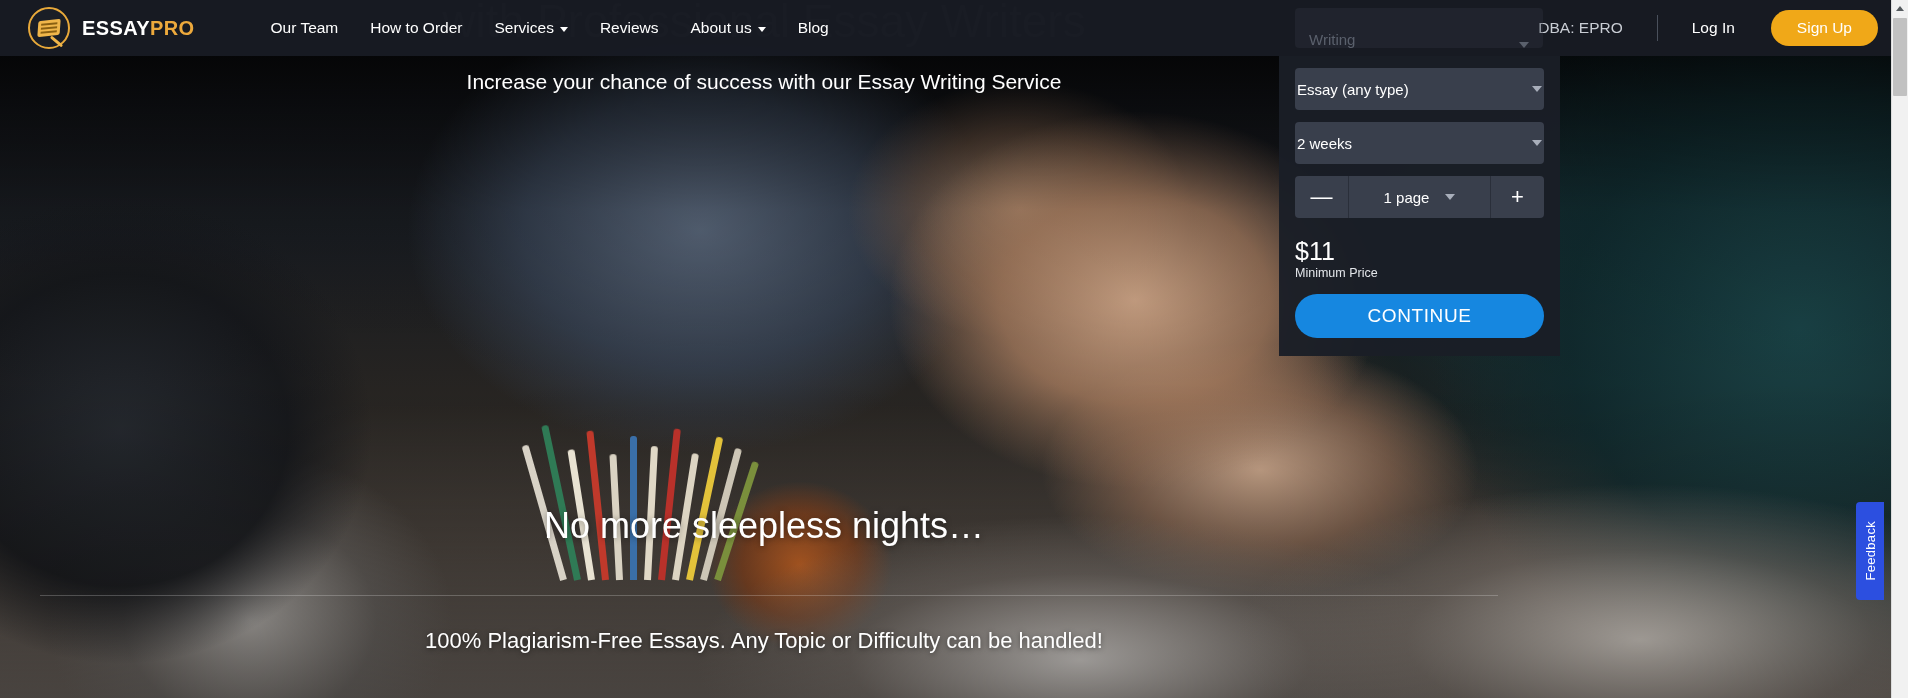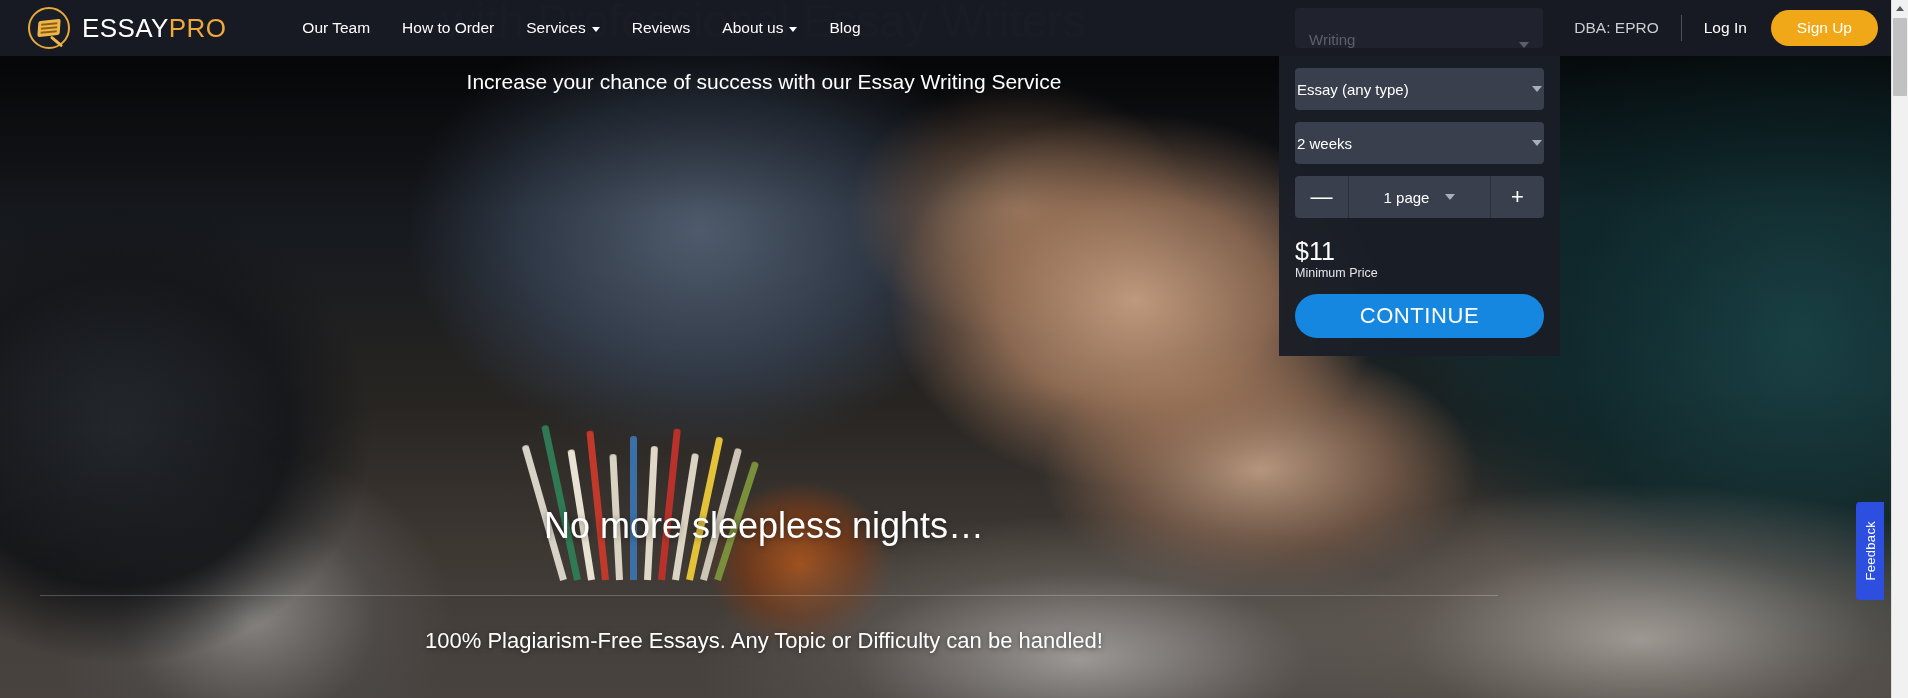--- a/index.html
+++ b/index.html
@@ -86,41 +86,41 @@
     content: "";
     position: absolute; left: 3px; top: 3px; right: 3px; height: 1.5px;
     background: #8a6012;
     box-shadow: 0 4px 0 #8a6012, 0 8px 0 #8a6012;
   }
   .brand-mark .pen {
     position: absolute; right: 4px; bottom: 4px;
     width: 15px; height: 3px; background: #f0b64a;
     transform: rotate(40deg); border-radius: 2px;
   }
-  .brand-text { font-size: 26px; font-weight: normal; letter-spacing: 0.4px; white-space: nowrap; }
+  .brand-text { font-size: 20px; font-weight: bold; letter-spacing: 0.4px; white-space: nowrap; }
   .brand-text .essay { color: #ffffff; }
   .brand-text .pro { color: #eda93c; }
 
   .nav-links { display: flex; align-items: center; margin-left: 60px; gap: 0; }
   .nav-link {
     color: #ffffff; font-size: 15.5px; padding: 8px 16px;
     cursor: pointer; white-space: nowrap;
     display: flex; align-items: center; gap: 6px;
   }
   .caret-down {
     display: inline-block; width: 0; height: 0;
     border-left: 4.5px solid transparent;
     border-right: 4.5px solid transparent;
     border-top: 5px solid #ffffff;
     position: relative; top: 1px;
   }
 
   .nav-right {
     margin-left: auto; display: flex; align-items: center;
-    gap: 0; padding-right: 30px;
+    gap: 12px; padding-right: 30px;
   }
   .dba-label { color: #c9cdd4; font-size: 15.5px; white-space: nowrap; }
   .nav-divider { width: 1px; height: 26px; background: #4a505c; margin: 0 22px; }
   .login-link { color: #ffffff; font-size: 15.5px; cursor: pointer; white-space: nowrap; }
   .signup-btn {
     margin-left: 24px;
     background: #f0a818; color: #ffffff;
     border: none; border-radius: 20px;
     font-size: 15.5px; font-weight: normal;
     padding: 9px 26px; cursor: pointer;
@@ -225,21 +225,21 @@
   }
   .step-val { color: #ffffff; font-size: 15px; white-space: nowrap; }
 
   .price-amount { color: #ffffff; font-size: 25px; line-height: 1.05; }
   .price-caption { color: #e3e6ea; font-size: 12.5px; margin-top: 2px; margin-bottom: 14px; }
 
   .continue-btn {
     width: 100%; height: 44px;
     background: #1687e0; color: #ffffff;
     border: none; border-radius: 22px;
-    font-size: 22px; letter-spacing: 0.6px;
+    font-size: 19px; letter-spacing: 0.6px;
     cursor: pointer; font-family: inherit;
   }
 
   
   .writing-sel {
     position: absolute; top: 8px; left: 1295px;
     width: 248px; height: 40px;
     background: rgba(48,54,66,0.35);
     border-radius: 4px;
     display: flex; align-items: flex-end; padding: 0 14px;

